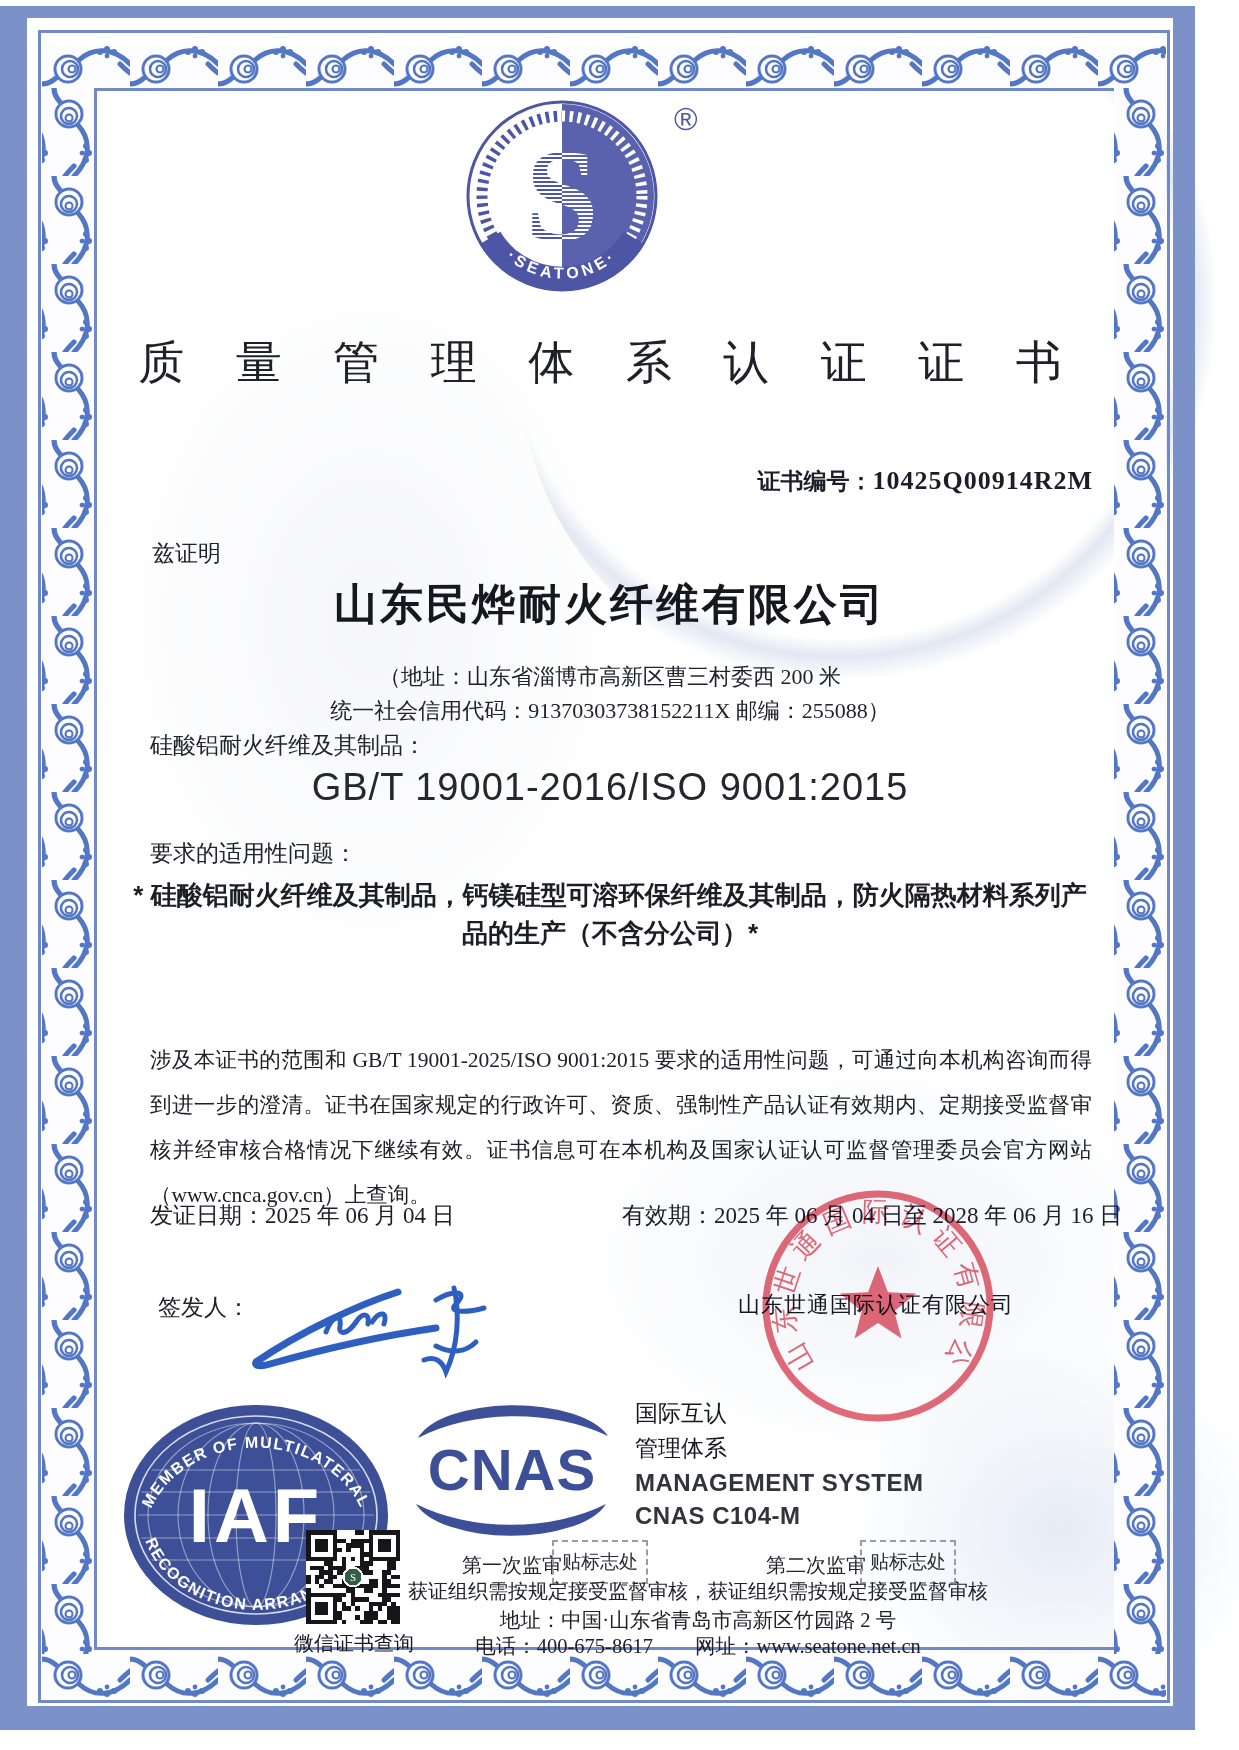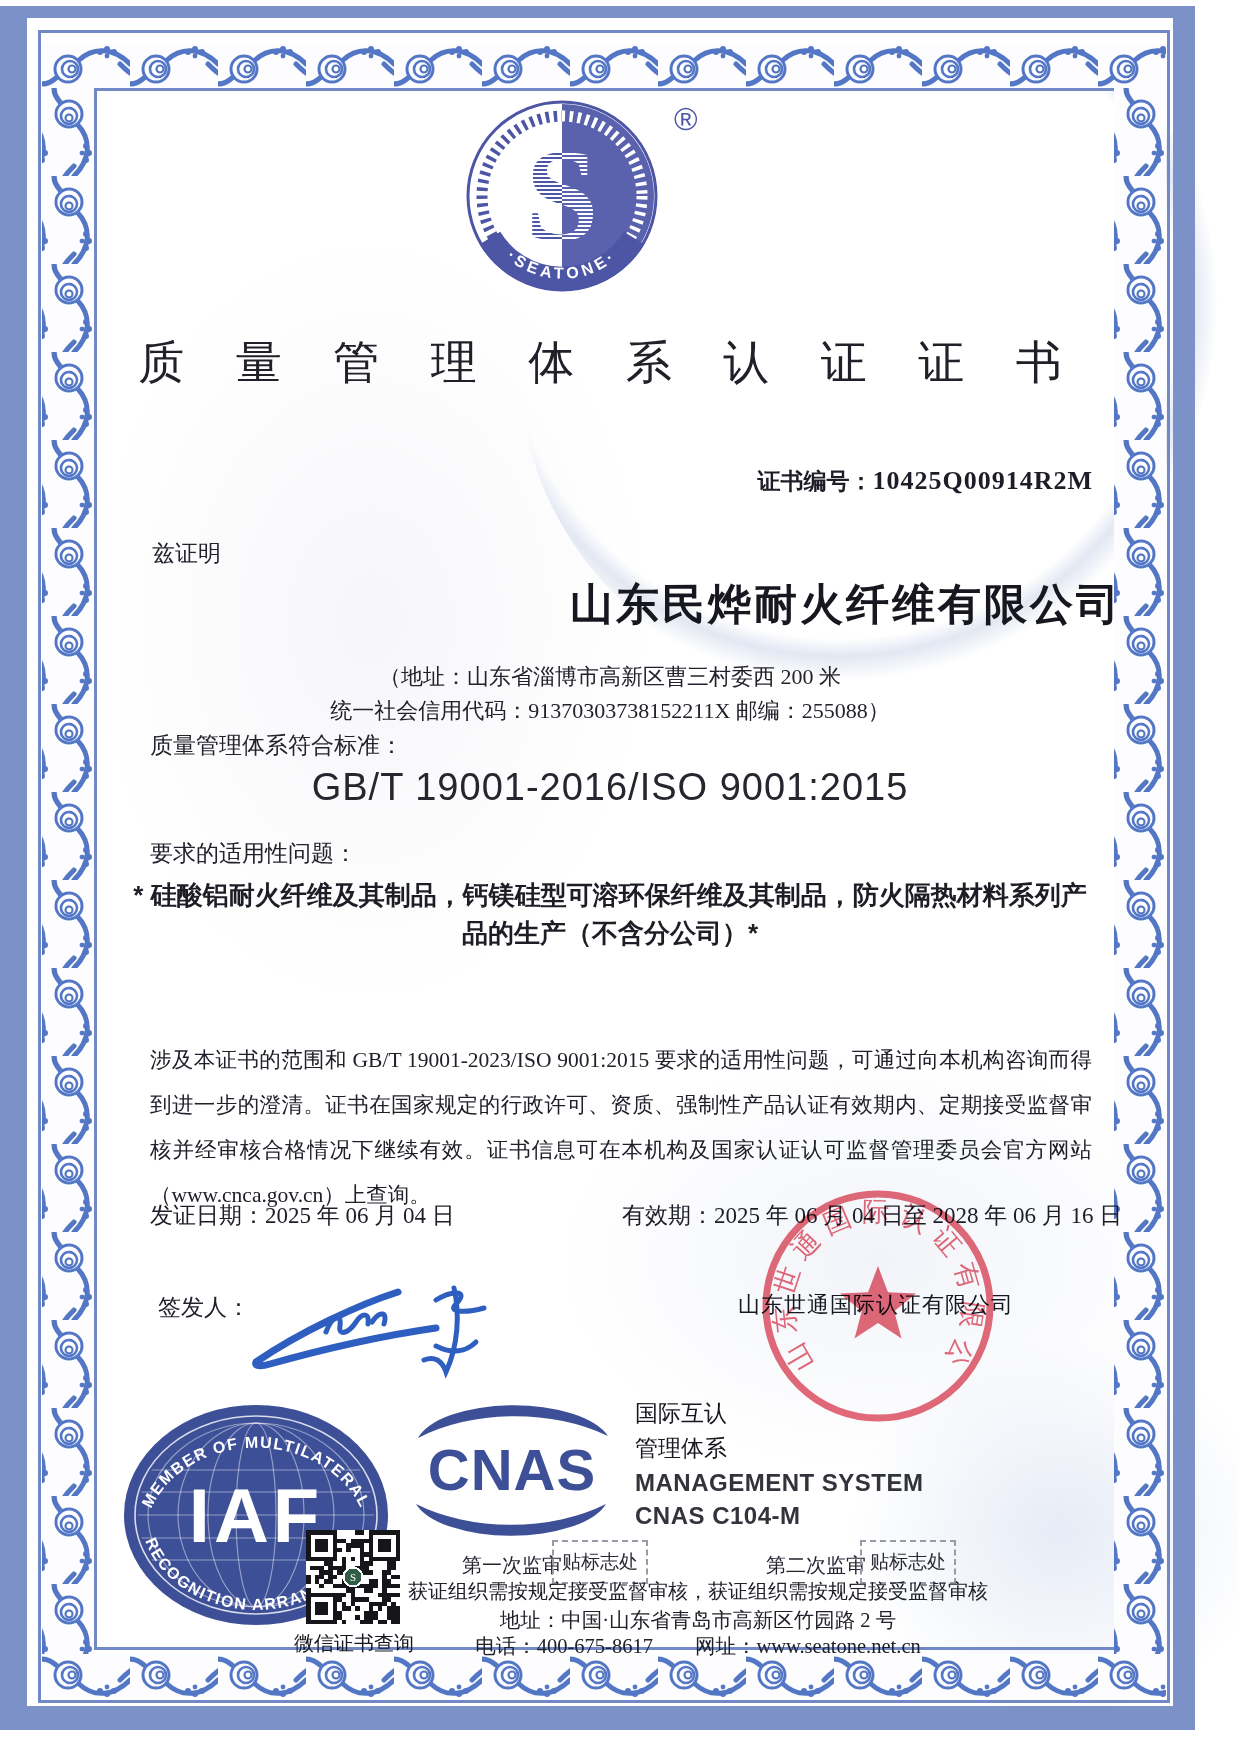--- a/index.html
+++ b/index.html
@@ -25,21 +25,21 @@
   .wave-bottom{left:42px;top:1654px;width:1124px;height:44px;}
   .wave-left{left:42px;top:88px;width:52px;height:1566px;}
   .wave-right{left:1114px;top:88px;width:52px;height:1566px;}
   
   .abs{position:absolute;}
   .ctr{left:98px;width:1024px;text-align:center;}
   .title{top:332px;font-size:46px;font-weight:400;letter-spacing:20px;color:#202029;}
   .certno{top:466px;right:146px;font-size:23px;font-weight:700;color:#1d1d28;}
   .certno .num{font-size:26px;letter-spacing:1px;}
   .certify{left:152px;top:538px;font-size:23px;}
-  .company{top:576px;font-size:43px;font-weight:700;letter-spacing:3px;color:#17171f;text-align:right;}
+  .company{top:576px;font-size:43px;font-weight:700;letter-spacing:3px;color:#17171f;}
   .addr1{top:662px;font-size:22px;}
   .addr2{top:696px;font-size:22px;}
   .label-left{left:150px;font-size:23px;}
   .standard{top:766px;font-size:38px;font-family:"Liberation Sans","DejaVu Sans",sans-serif;
             color:#26262e;letter-spacing:1px;}
   .scope{font-size:26px;font-weight:700;font-family:"Liberation Sans","DejaVu Sans",sans-serif;color:#1d1d26;}
   .note{left:150px;top:1038px;width:942px;font-size:21.5px;line-height:45px;text-align:justify;color:#20202a;}
   .daterow{font-size:23px;color:#1d1d28;}
   .signer{left:158px;top:1292px;font-size:23px;}
   .issuer{left:738px;top:1290px;font-size:22px;color:#17171f;letter-spacing:1px;}
@@ -196,28 +196,28 @@
 
   <div class="abs certno">
     <span>证书编号：</span><span class="num">10425Q00914R2M</span>
   </div>
 
   <div class="abs certify">兹证明</div>
   <div class="abs ctr company">山东民烨耐火纤维有限公司</div>
   <div class="abs ctr addr1">（地址：山东省淄博市高新区曹三村委西 200 米</div>
   <div class="abs ctr addr2">统一社会信用代码：91370303738152211X  邮编：255088）</div>
 
-  <div class="abs label-left" style="top:730px">质量管理体系符合标准：</div>
+  <div class="abs label-left" style="top:730px">硅酸铝耐火纤维及其制品：</div>
   <div class="abs ctr standard">GB/T 19001-2016/ISO 9001:2015</div>
 
   <div class="abs label-left" style="top:838px">要求的适用性问题：</div>
   <div class="abs ctr scope" style="top:878px">* 硅酸铝耐火纤维及其制品，钙镁硅型可溶环保纤维及其制品，防火隔热材料系列产</div>
   <div class="abs ctr scope" style="top:916px">品的生产（不含分公司）*</div>
 
-  <div class="abs note">涉及本证书的范围和 GB/T 19001-2023/ISO 9001:2015 要求的适用性问题，可通过向本机构咨询而得到进一步的澄清。证书在国家规定的行政许可、资质、强制性产品认证有效期内、定期接受监督审核并经审核合格情况下继续有效。证书信息可在本机构及国家认证认可监督管理委员会官方网站（www.cnca.gov.cn）上查询。</div>
+  <div class="abs note">涉及本证书的范围和 GB/T 19001-2025/ISO 9001:2015 要求的适用性问题，可通过向本机构咨询而得到进一步的澄清。证书在国家规定的行政许可、资质、强制性产品认证有效期内、定期接受监督审核并经审核合格情况下继续有效。证书信息可在本机构及国家认证认可监督管理委员会官方网站（www.cnca.gov.cn）上查询。</div>
 
   <div class="abs daterow" style="left:150px;top:1200px">
     <span>发证日期：</span><span>2025 年 06 月 04 日</span>
   </div>
   <div class="abs daterow" style="left:622px;top:1200px">
     <span>有效期：</span><span>2025 年 06 月 04 日至 2028 年 06 月 16 日</span>
   </div>
 
   <div class="abs signer">签发人：</div>
   <div class="abs issuer">山东世通国际认证有限公司</div>

